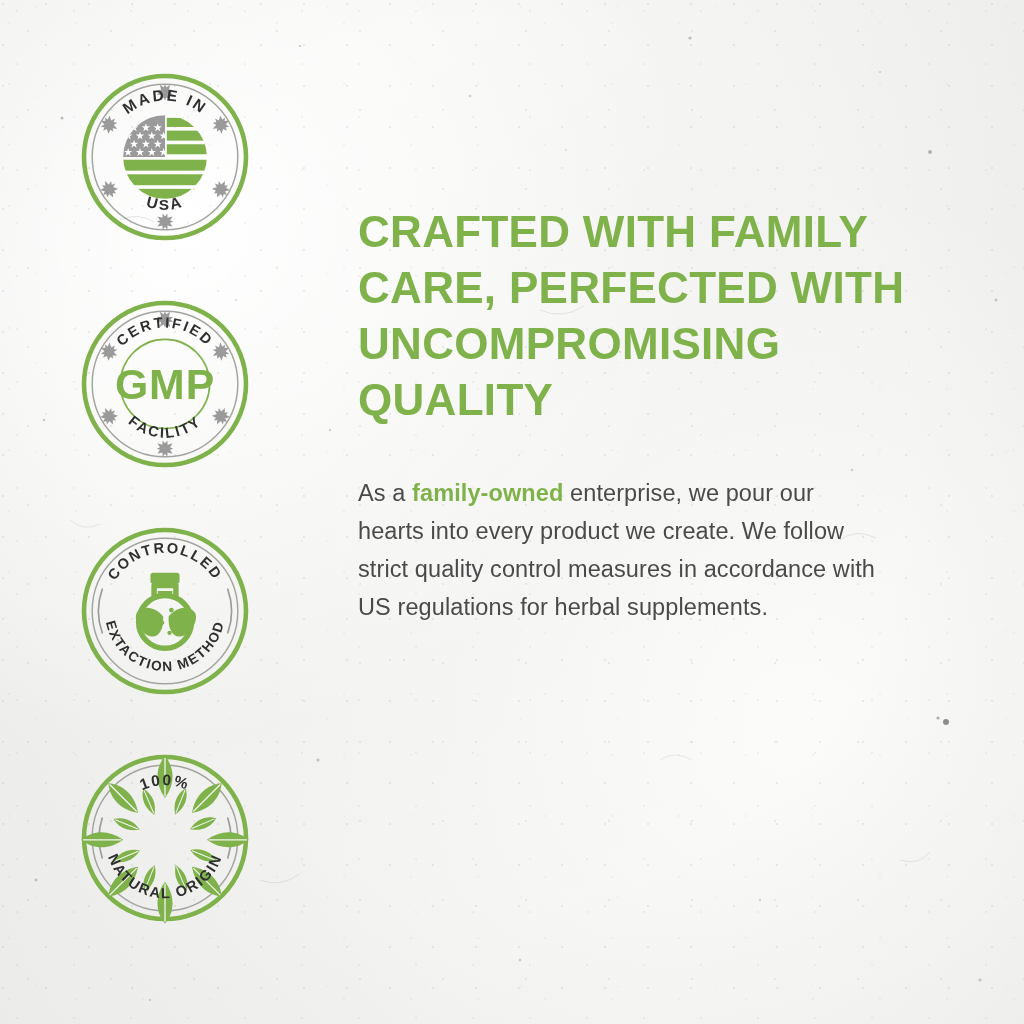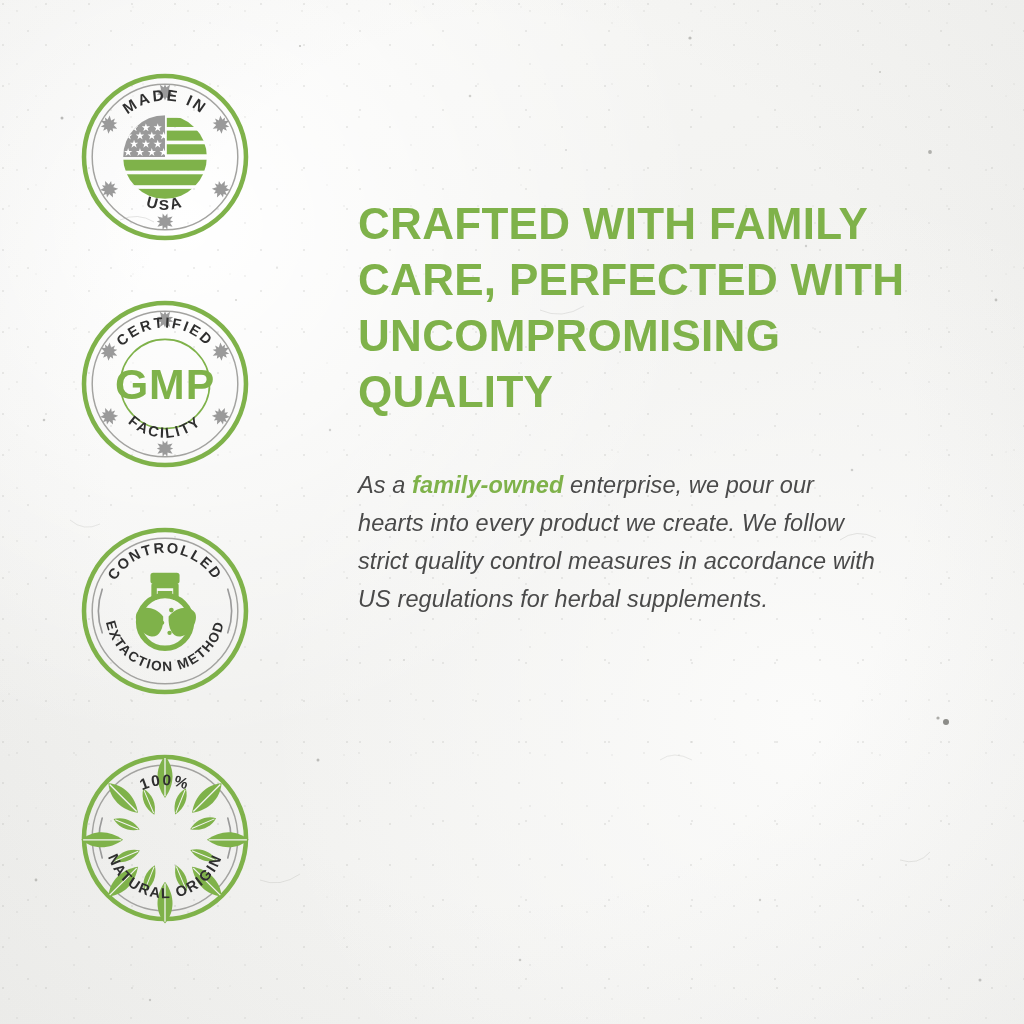--- a/index.html
+++ b/index.html
@@ -84,35 +84,35 @@
   .badge svg { display: block; width: 100%; height: 100%; }
 
   
   .heading {
     font-family: "Liberation Sans", sans-serif;
     font-weight: bold;
     font-size: 44px;
     line-height: 1.27;
     letter-spacing: 0.3px;
     color: #7fb24a;
-    margin: 0 0 46px 0;
+    margin: 8px 0 46px 0;
     max-width: 560px;
   }
 
   
   .para {
     font-family: "Liberation Sans", sans-serif;
     font-size: 23.5px;
     line-height: 1.62;
     color: #4a4a4a;
     margin: 0 0 30px 0;
     max-width: 525px;
     letter-spacing: .1px;
   }
-  .para:last-child { margin-bottom: 0; font-style: italic; }
+  .para:last-child { margin-bottom: 0; }
   .para .hl {
     color: #7fb24a;
     font-weight: bold;
   }
 </style>
 </head>
 <body>
 
 <div id="page">
 

